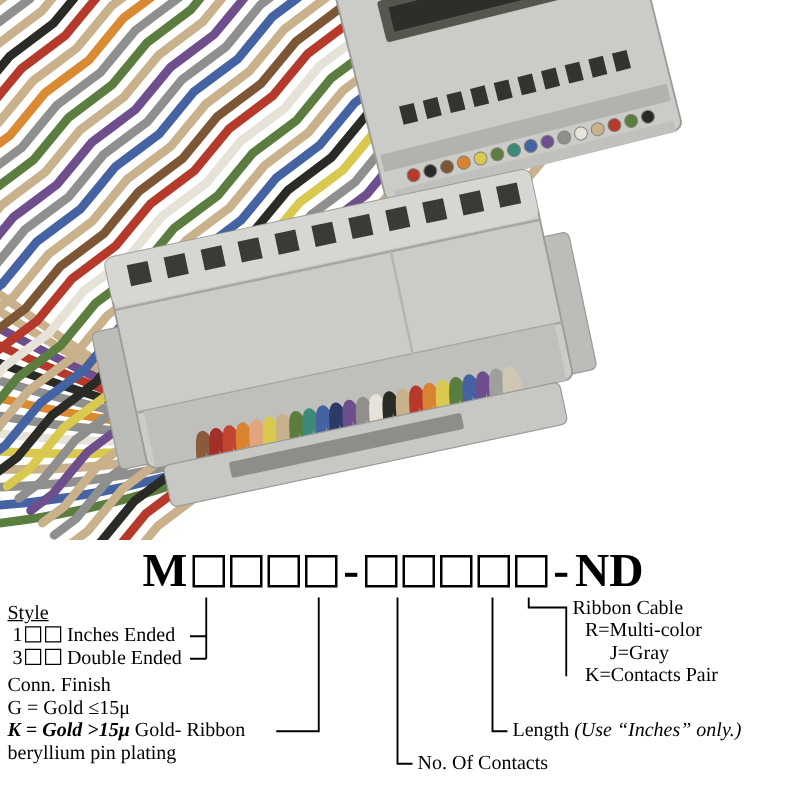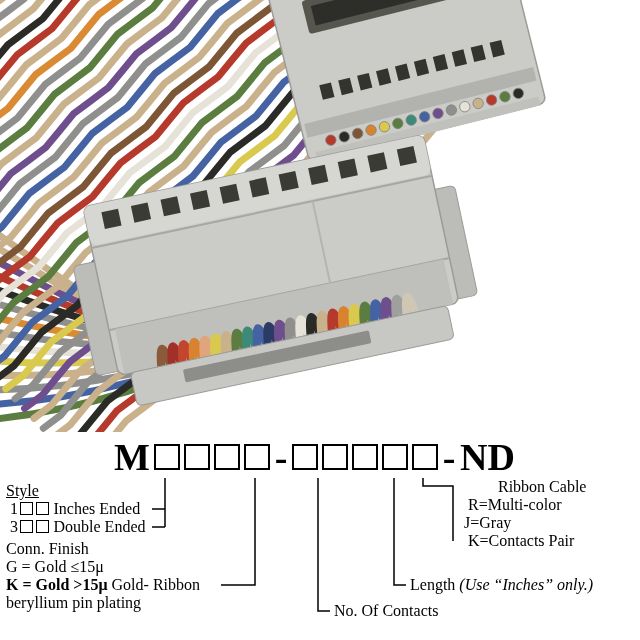--- a/index.html
+++ b/index.html
@@ -17,21 +17,21 @@
   .pn-box { display:inline-block; width:26px; height:26px; border:2.5px solid #000; margin:0 2px; background:#fff; }
   .pn-dash { display:inline-block; width:18px; text-align:center; }
   .pn-suffix { display:inline-block; padding-left:2px; }
 
   .callout-lines { position:absolute; left:0; top:0; width:640px; height:208px; }
   .callout-lines path { stroke:#000; stroke-width:1.5; fill:none; }
 
   .lbl { position:absolute; font-size:16px; line-height:18px; white-space:nowrap; }
   .sbox { display:inline-block; width:13px; height:13px; border:1.5px solid #000; margin:0 1.5px; vertical-align:-1px; }
   .gap { margin-right:5px; }
-  .b  { font-weight:700; }
+  .b  { font-weight:700;font-style:italic; }
   .bi { font-weight:400; font-style:italic; }
 </style>
 </head>
 <body>
 
 <div class="photo">
   <svg id="cable-illustration" width="640" height="432" viewBox="0 0 640 432">
       <g>
         <path d="M -15 225 Q 75 290 185 360" stroke="#c9b18c" stroke-width="7" fill="none" stroke-linecap="round"></path>
         <path d="M -15 240 Q 79 299 191 358" stroke="#c9b18c" stroke-width="7" fill="none" stroke-linecap="round"></path>
@@ -194,23 +194,23 @@
     <span>3</span><span class="sbox"></span><span class="sbox gap"></span><span>Double Ended</span>
   </div>
 
   <div class="lbl" style="left:6px; top:108px;">Conn. Finish</div>
   <div class="lbl" style="left:6px; top:126px;">G = Gold ≤15μ</div>
   <div class="lbl" style="left:6px; top:144px;">
     <span class="b">K = Gold &gt;15μ</span><span> Gold- Ribbon</span>
   </div>
   <div class="lbl" style="left:6px; top:162px;">beryllium pin plating</div>
 
-  <div class="lbl" style="left:458px; top:46px;margin-left:40px;">Ribbon Cable</div>
+  <div class="lbl" style="left:458px; top:46px;">Ribbon Cable</div>
   <div class="lbl" style="left:468px; top:64px;text-align:right;">R=Multi-color</div>
-  <div class="lbl" style="left:464px; top:82px;">J=Gray</div>
+  <div class="lbl" style="left:488px; top:82px;">J=Gray</div>
   <div class="lbl" style="left:468px; top:100px;">K=Contacts Pair</div>
 
   <div class="lbl" style="left:410px; top:144px;">
     <span>Length </span><span class="bi">(Use “Inches” only.)</span>
   </div>
   <div class="lbl" style="left:334px; top:170px;">No. Of Contacts</div>
 
 </div>
 
 </body></html>

